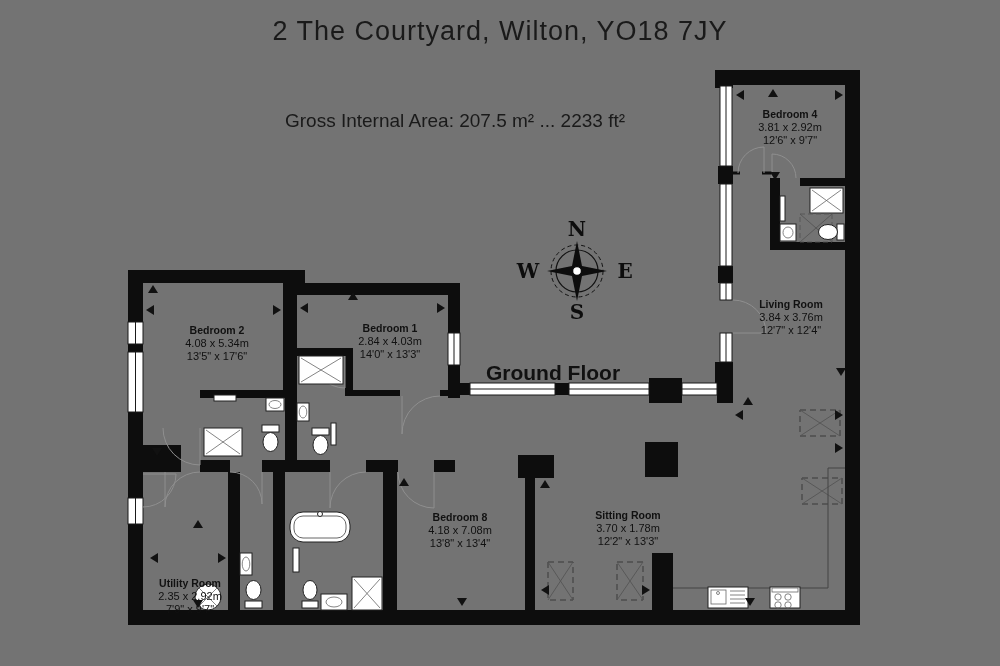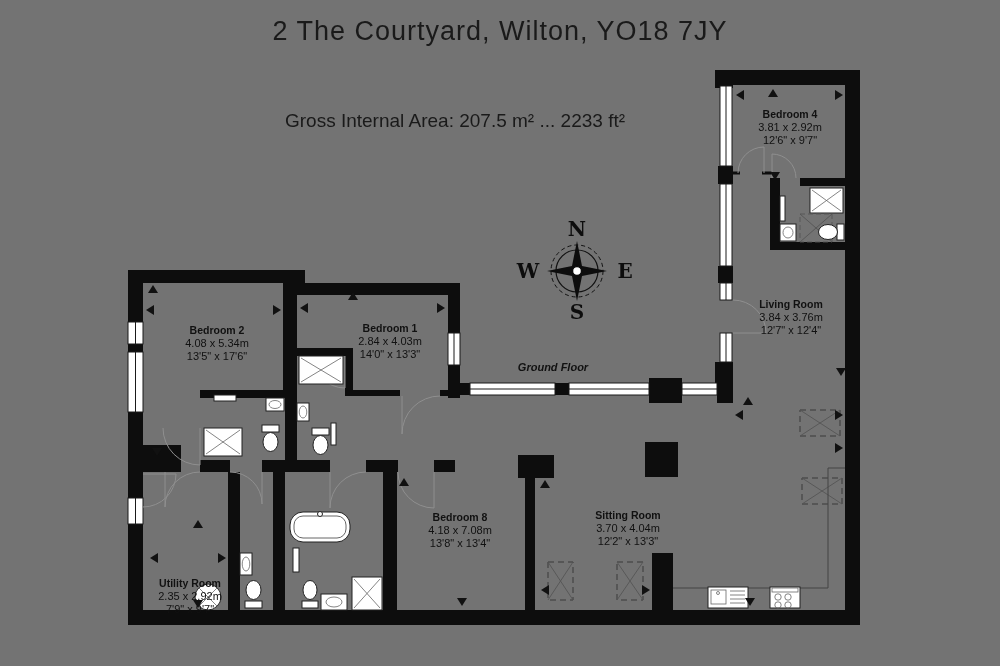--- a/index.html
+++ b/index.html
@@ -5,21 +5,21 @@
   html,body{margin:0;padding:0;background:#fff;}
   #page{position:relative;width:1000px;height:666px;background:#737373;overflow:hidden;
         font-family:"Liberation Sans",sans-serif;color:#111;}
   .title{position:absolute;left:0;top:16px;width:100%;text-align:center;
          font-size:27px;letter-spacing:1px;color:#1a1a1a;}
   .area-line{position:absolute;left:455px;top:110px;transform:translateX(-50%);
          font-size:19px;color:#1a1a1a;white-space:nowrap;}
   .disclaimer{position:absolute;left:455px;top:156px;transform:translateX(-50%);
          text-align:center;font-size:10.5px;line-height:1.32;color:#1a1a1a;white-space:nowrap;}
   .floor-label{position:absolute;left:553px;top:361px;transform:translateX(-50%);
-         font-size:11px;font-weight:bold;white-space:nowrap;font-style:italic;}
+         font-size:21px;font-weight:bold;white-space:nowrap;}
   .room-label{position:absolute;transform:translateX(-50%);text-align:center;
          white-space:nowrap;line-height:1.2;}
   .room-label .nm{font-weight:bold;font-size:10.5px;}
   .room-label .dm{font-size:11px;}
   svg{position:absolute;left:0;top:0;}
   .wall{fill:#0d0d0d;stroke:none;}
   .win{fill:#fff;stroke:#1a1a1a;stroke-width:1;}
   .winline{stroke:#1a1a1a;stroke-width:1;}
   .door{stroke:#8f8f8f;stroke-width:1;fill:none;}
   .fx{fill:#fff;stroke:#222;stroke-width:1;}
@@ -362,21 +362,21 @@
     <div class="dm">3.81 x 2.92m</div>
     <div class="dm">12'6" x 9'7"</div>
   </div>
   <div class="room-label" style="left:791px;top:298px">
     <div class="nm">Living Room</div>
     <div class="dm">3.84 x 3.76m</div>
     <div class="dm">12'7" x 12'4"</div>
   </div>
   <div class="room-label" style="left:628px;top:509px">
     <div class="nm">Sitting Room</div>
-    <div class="dm">3.70 x 4.04m</div>
+    <div class="dm">3.70 x 1.78m</div>
     <div class="dm">12'2" x 13'3"</div>
   </div>
   <div class="room-label" style="left:460px;top:511px">
     <div class="nm">Bedroom 8</div>
     <div class="dm">4.18 x 7.08m</div>
     <div class="dm">13'8" x 13'4"</div>
   </div>
   <div class="room-label" style="left:190px;top:577px">
     <div class="nm">Utility Room</div>
     <div class="dm">2.35 x 2.92m</div>

